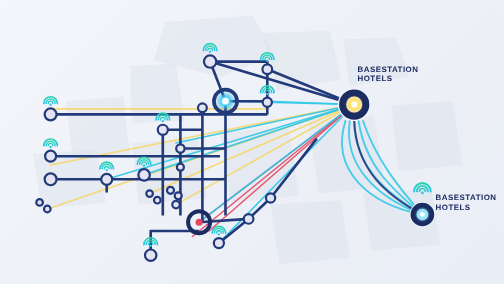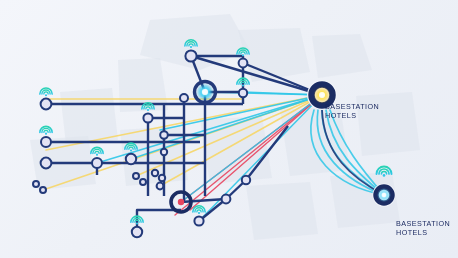--- a/index.html
+++ b/index.html
@@ -1,22 +1,22 @@
 <!DOCTYPE html>
 <html><head>
 <meta charset="utf-8">
 <style>
   html,body{margin:0;padding:0;background:#eef1f8;}
   #stage{position:relative;width:458px;height:258px;overflow:hidden;
          background:linear-gradient(135deg,#f4f6fb 0%,#eef1f7 45%,#e9edf5 100%);
          font-family:"Liberation Sans",sans-serif;}
   #stage svg{position:absolute;left:0;top:0;}
-  .lbl{position:absolute;color:#17265e;font-size:7.2px;font-weight:400;
+  .lbl{position:absolute;color:#17265e;font-size:7.2px;font-weight:700;
        letter-spacing:.45px;line-height:9.2px;text-transform:uppercase;
-       font-family:"Liberation Sans",sans-serif;white-space:pre-line;margin-top:44px;}
+       font-family:"Liberation Sans",sans-serif;white-space:pre-line;}
 </style>
 </head>
 <body>
 
 <div id="stage">
 
   <svg id="art" width="458" height="258" viewBox="0 0 458 258">
     <defs>
       <linearGradient id="gWifi" x1="0" y1="0" x2="0" y2="1">
         <stop offset="0%" stop-color="#29d3b3"></stop>

